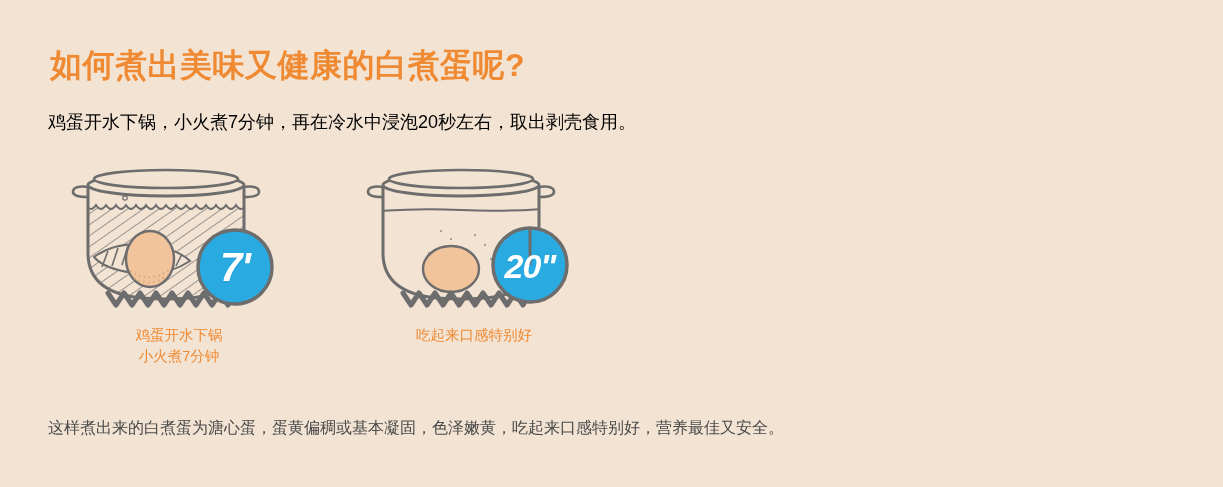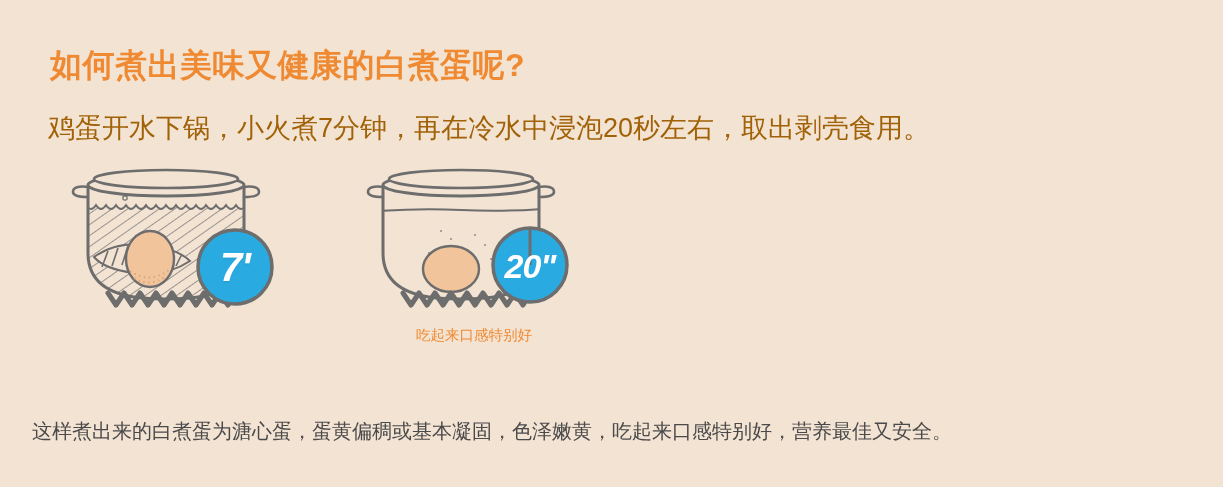--- a/index.html
+++ b/index.html
@@ -31,22 +31,22 @@
     color: #ef8a33;
     letter-spacing: 0.5px;
     white-space: nowrap;
   }
 
   
   .lead {
     position: absolute;
     left: 48px;
     top: 110px;
-    font-size: 27px;
-    color: #a16207;
+    font-size: 18px;
+    color: #000000;
     white-space: nowrap;
     letter-spacing: 0px;
   }
 
   
   .steps {
     position: absolute;
     left: 64px;
     top: 165px;
     width: 560px;
@@ -81,23 +81,23 @@
     line-height: 21px;
   }
   .caption .cl {
     display: block;
     white-space: nowrap;
   }
 
   
   .footnote {
     position: absolute;
-    left: 32px;
+    left: 48px;
     top: 418px;
-    font-size: 20px;
+    font-size: 16px;
     color: #4a4a4a;
     white-space: nowrap;
   }
 </style>
 </head>
 <body>
 
 <div class="page">
 
   <div class="title">如何煮出美味又健康的白煮蛋呢?</div>
@@ -174,20 +174,24 @@
             <circle cx="171" cy="102" r="37" fill="#29abe2" stroke="#6d6d6d" stroke-width="3.5"></circle>
           </g>
         </svg>
 
         <div style="position:absolute; left:134px; top:65px; width:74px; height:74px;
                     display:flex; align-items:center; justify-content:center;
                     color:#ffffff; font-size:40px; font-weight:bold; font-style:italic;
                     letter-spacing:-1px; text-shadow:0 2px 0 rgba(0,0,0,0.05);">7'</div>
       </div>
 
+      <div class="caption">
+        <span class="cl">鸡蛋开水下锅</span>
+        <span class="cl">小火煮7分钟</span>
+      </div>
     </div>
 
     <div class="step step-2">
       <div class="step-art">
         <svg width="230" height="150" viewBox="0 0 230 150" xmlns="http://www.w3.org/2000/svg">
           <defs>
             <clipPath id="potClip2">
               <path d="M24,24 L24,88 Q24,128 78,133 Q102,135 126,133 Q180,128 180,88 L180,24 Z"></path>
             </clipPath>
           </defs>

